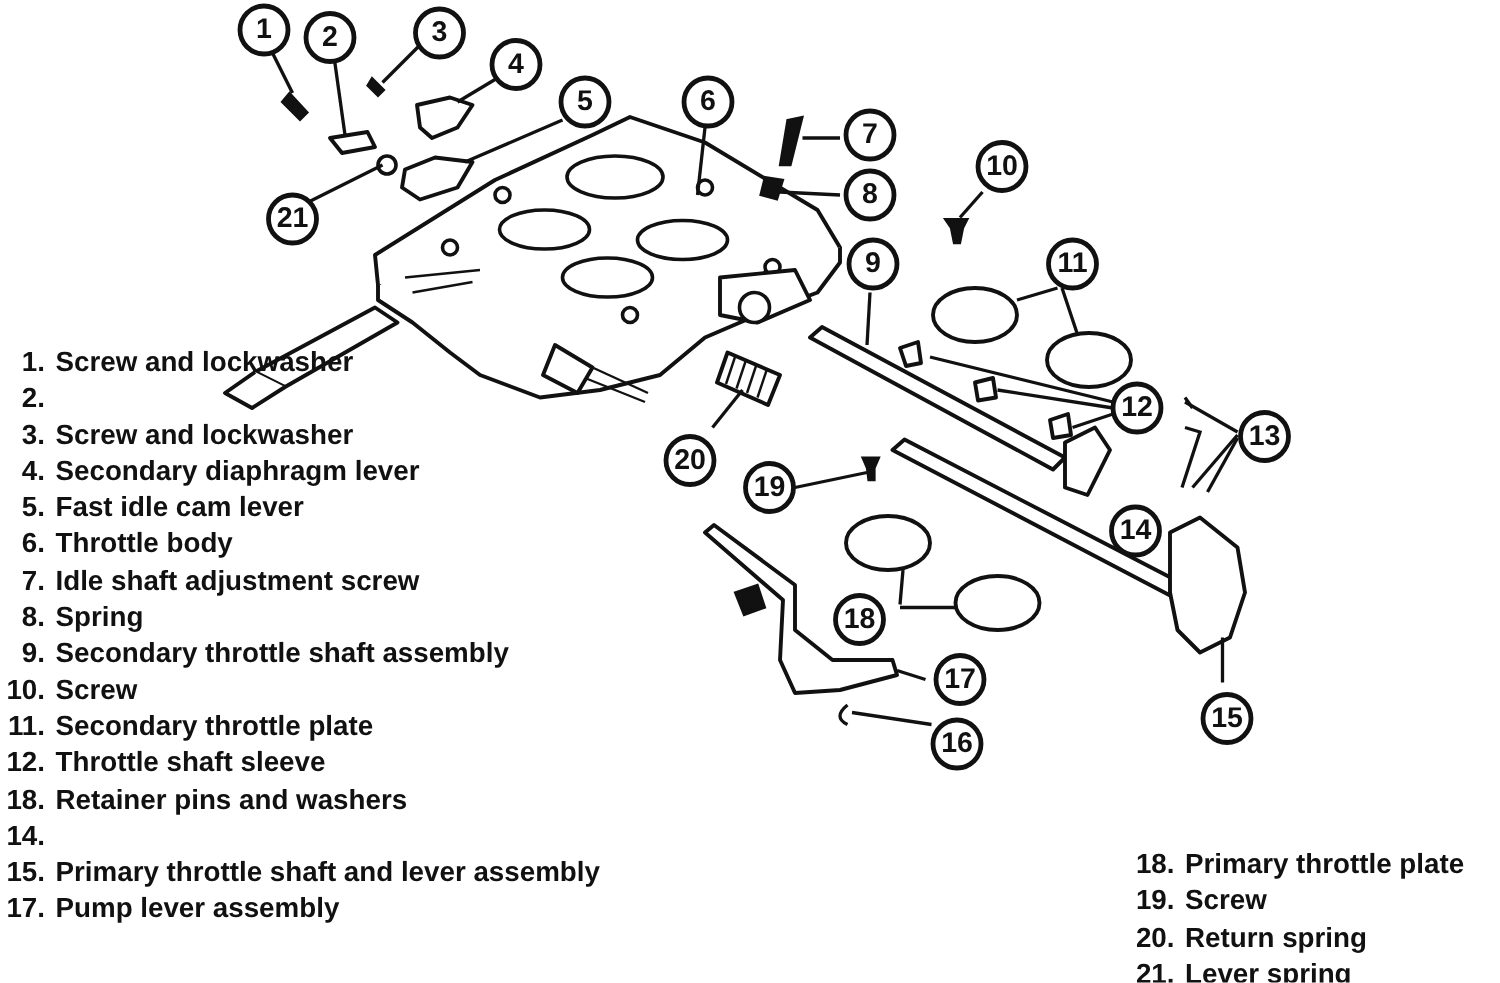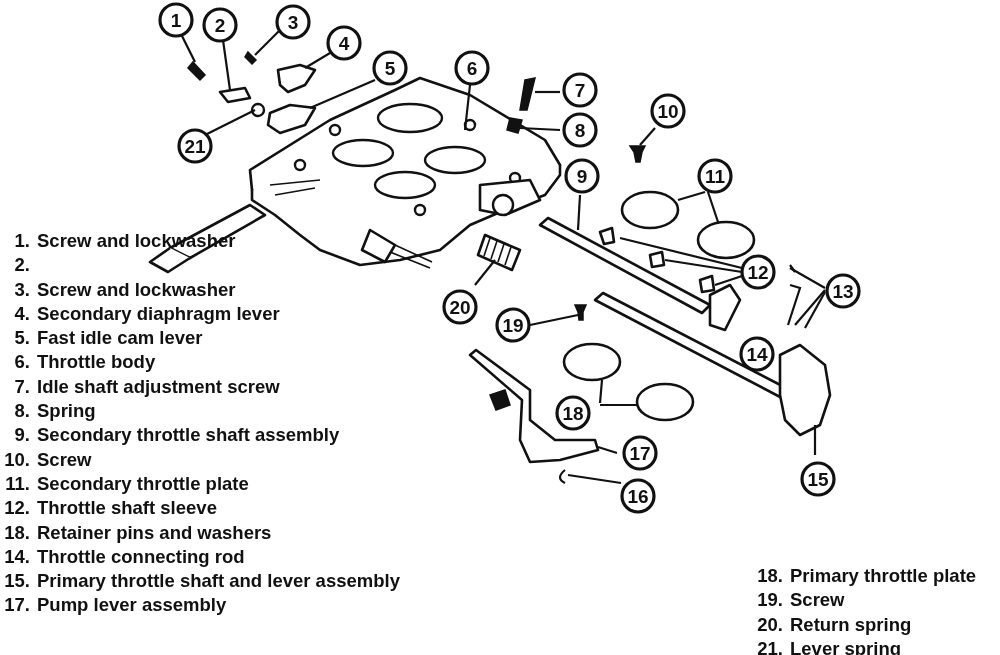--- a/index.html
+++ b/index.html
@@ -292,21 +292,20 @@
   <li>
       <span class="num">12.</span>
       <span>Throttle shaft sleeve</span>
     </li>
   <li>
       <span class="num">18.</span>
       <span>Retainer pins and washers</span>
     </li>
   <li>
       <span class="num">14.</span>
-      <span>Throttle connecting rod</span>
     </li>
   <li>
       <span class="num">15.</span>
       <span>Primary throttle shaft and lever assembly</span>
     </li>
   <li>
       <span class="num">17.</span>
       <span>Pump lever assembly</span>
     </li>
 </ul>

